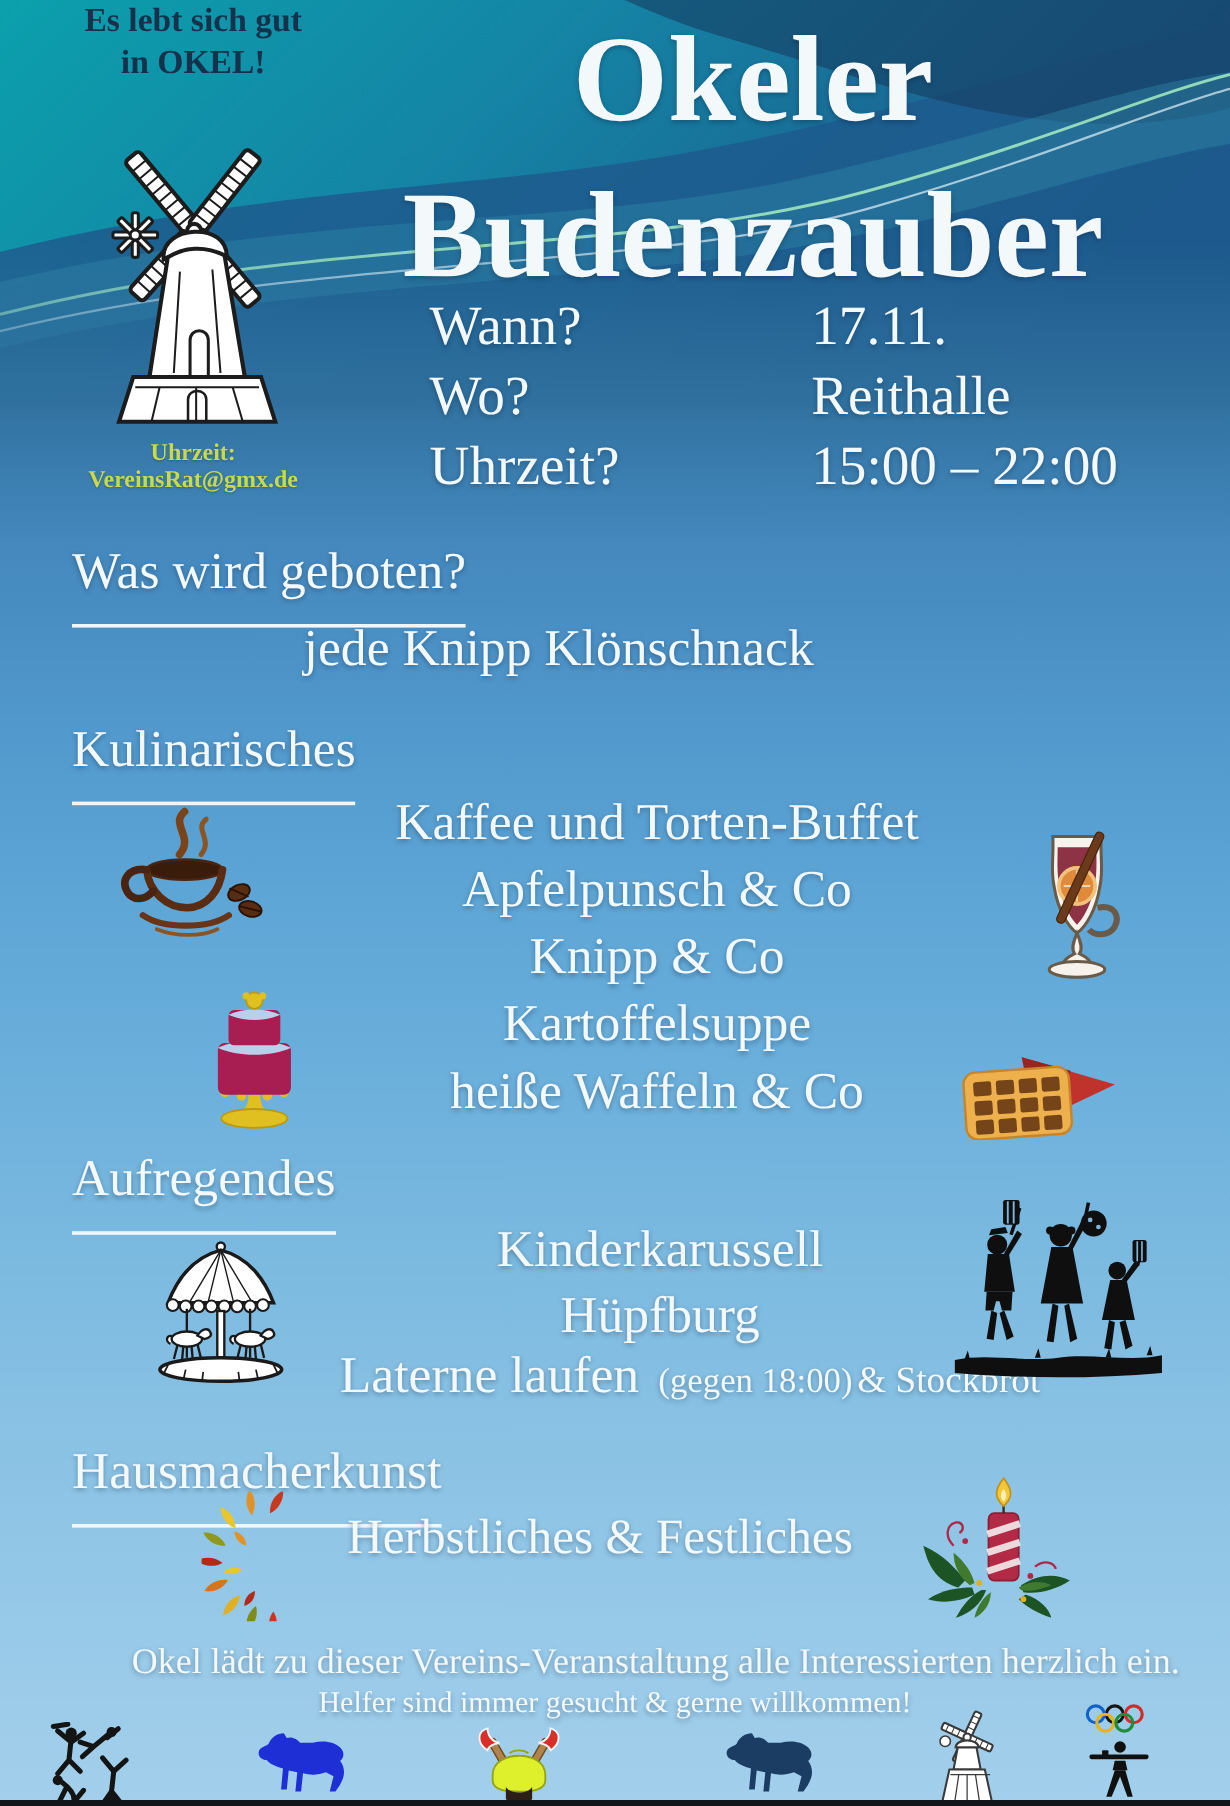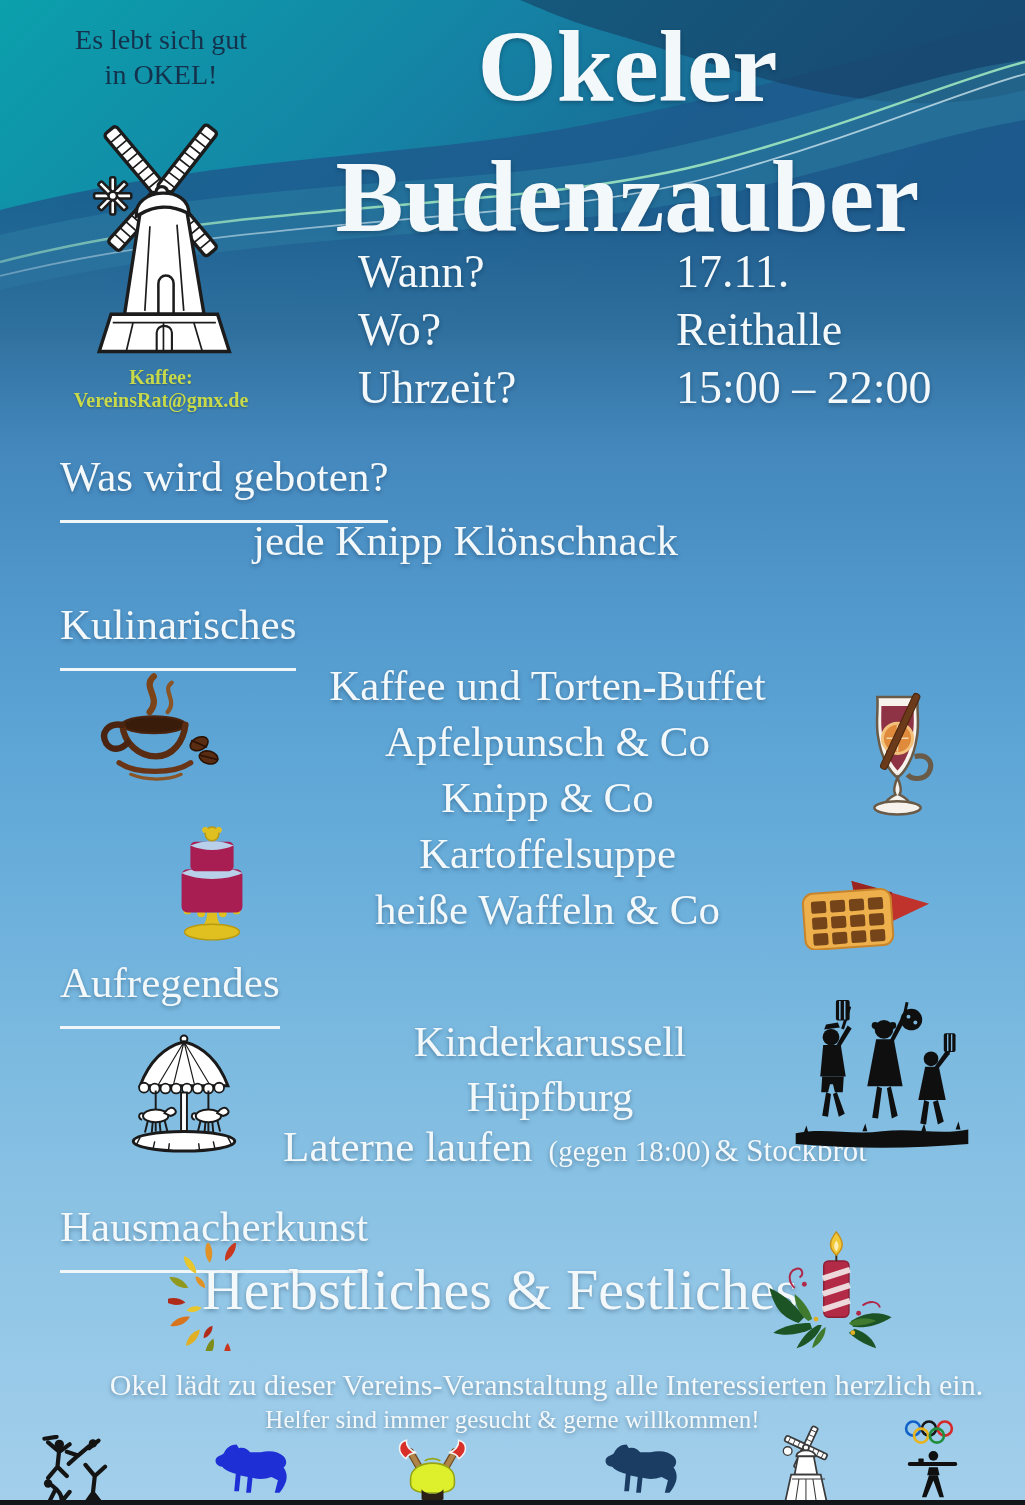--- a/index.html
+++ b/index.html
@@ -7,41 +7,41 @@
     position:relative;width:1025px;height:1505px;overflow:hidden;
     font-family:"Liberation Serif","DejaVu Serif",serif;
     background:linear-gradient(180deg,
       #1d4d78 0%, #215783 8%, #27648f 16%, #30719f 22%,
       #4488bd 30%, #5198cc 40%, #5ea6d6 50%, #6cb0dc 60%,
       #7cbae0 70%, #8ac2e4 80%, #97c9e8 90%, #a3cfeb 100%);
   }
   .abs{position:absolute;}
   .white{color:#f3f8fb;text-shadow:0 2px 4px rgba(8,30,54,.35);}
   .u{border-bottom:3px solid #f0f6fa;padding-bottom:20px;}
-  .tagline{top:22px;left:46px;width:230px;text-align:center;font-size:28px;font-weight:400;
+  .tagline{top:0;left:46px;width:230px;text-align:center;font-size:28px;font-weight:700;
            color:#14324c;line-height:1.25;}
   .contact{top:366px;left:36px;width:250px;text-align:center;color:#c8da4a;
            font-weight:700;font-size:20px;line-height:1.15;text-shadow:0 1px 2px rgba(0,0,0,.25);}
   .title{top:2px;left:235px;width:785px;text-align:center;font-size:102px;font-weight:700;line-height:1.27;}
   .info{top:243px;left:358px;width:660px;font-size:46px;line-height:58px;}
   .info-row{display:flex;}
   .info-label{width:318px;}
   .h-section{font-size:43px;}
   .offer-heading{top:452px;left:60px;}
   .offer-subline{top:516px;left:253px;font-size:43px;}
   .sec1-heading{top:600px;left:60px;}
   .sec1-items{top:658px;left:70px;width:955px;text-align:center;font-size:43px;line-height:56px;}
   .sec2-heading{top:958px;left:60px;}
   .sec2-items{top:1014px;left:120px;width:860px;text-align:center;font-size:43px;line-height:55px;}
   .lantern-line{top:1122px;left:140px;width:870px;text-align:center;}
   .lantern-main{font-size:43px;text-align:center;}
   .lantern-note{font-size:29px;margin-left:12px;}
   .lantern-suffix{font-size:31px;}
   .sec3-heading{top:1202px;left:60px;}
-  .sec3-item{top:1256px;left:95px;width:810px;text-align:center;font-size:58px;}
+  .sec3-item{top:1256px;left:95px;width:810px;text-align:center;font-size:41px;}
   .footer1{top:1368px;left:0;width:1025px;text-align:center;font-size:30px;margin-left:34px;}
   .footer2{top:1406px;left:0;width:1025px;text-align:center;font-size:25px;}
   .bottom-bar{left:0;bottom:0;width:1025px;height:5px;background:#12161a;}
   .icon{display:block;}
 </style>
 </head>
 <body>
 
 <div class="poster">
 
@@ -105,21 +105,21 @@
         <path d="M104,148 L98,248 M136,146 L144,248" stroke-width="2" fill="none"></path>
         <path d="M114,252 L114,216 C114,203 132,203 132,216 L132,252" stroke-width="3" fill="none"></path>
         <path d="M58,252 L184,252 L198,296 L44,296 Z" stroke-width="4"></path>
         <path d="M60,262 L182,262 M84,262 L76,296 M120,262 L120,296 M156,262 L166,296" stroke-width="2" fill="none"></path>
         <path d="M112,296 L112,274 C112,263 130,263 130,274 L130,296" stroke-width="2.5" fill="none"></path>
       </g>
     </svg>
   </span>
 
   <div class="abs contact">
-    <div>Kaffee:</div>
+    <div>Uhrzeit:</div>
     <div>VereinsRat@gmx.de</div>
   </div>
 
   <div class="abs title white">
     <div>Okeler</div>
     <div>Budenzauber</div>
   </div>
 
   <div class="abs info white">
     <div class="info-row">

